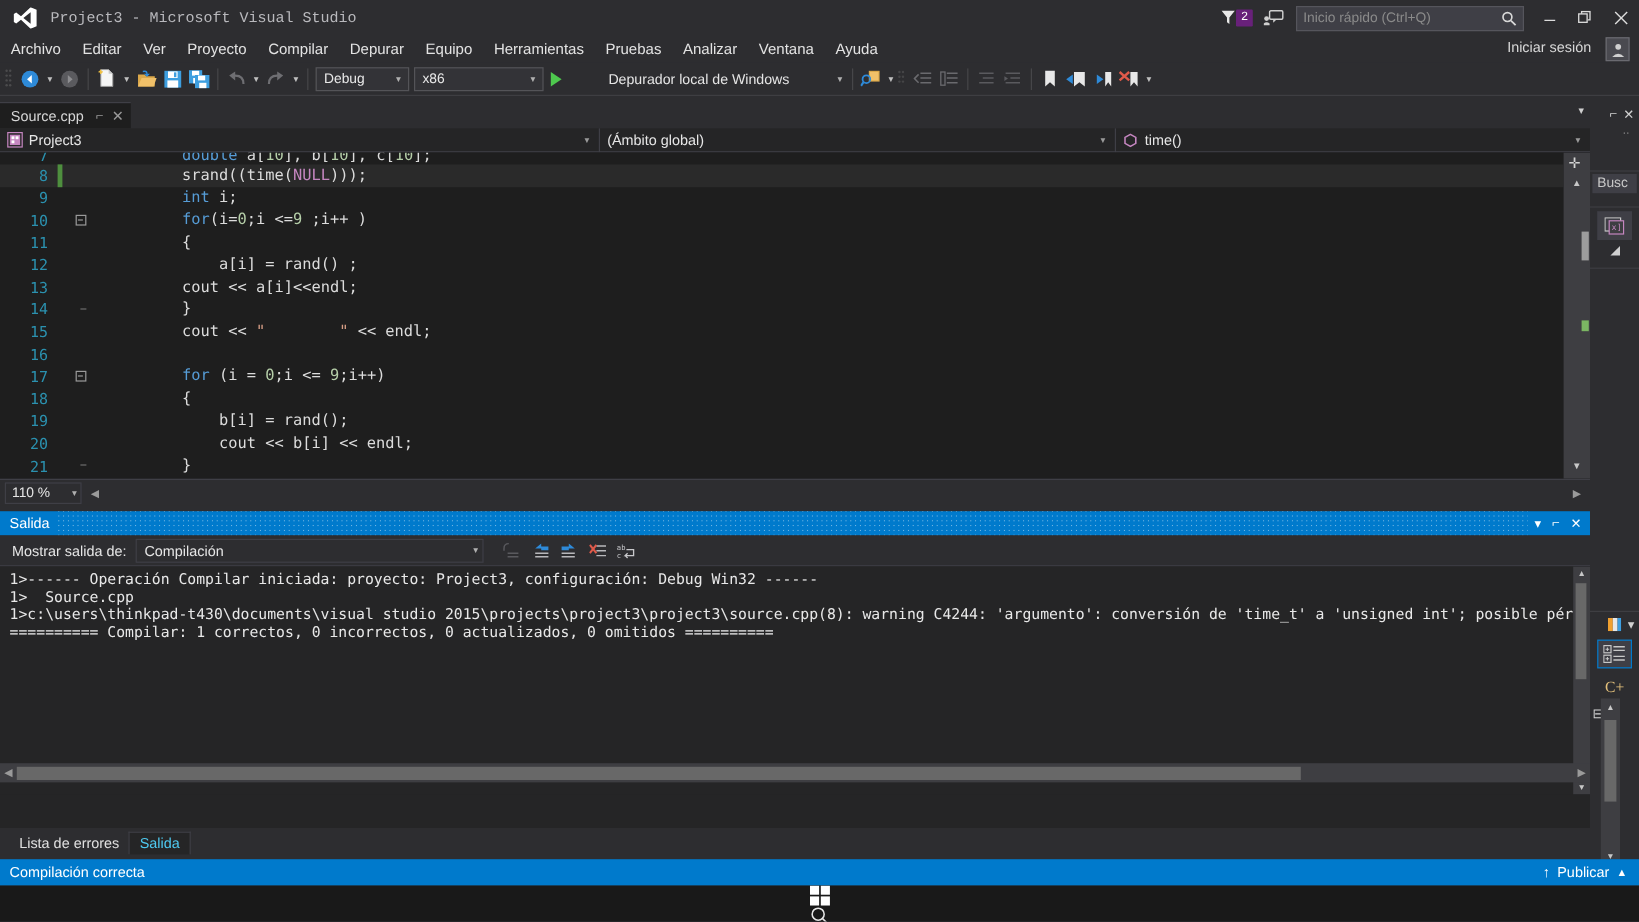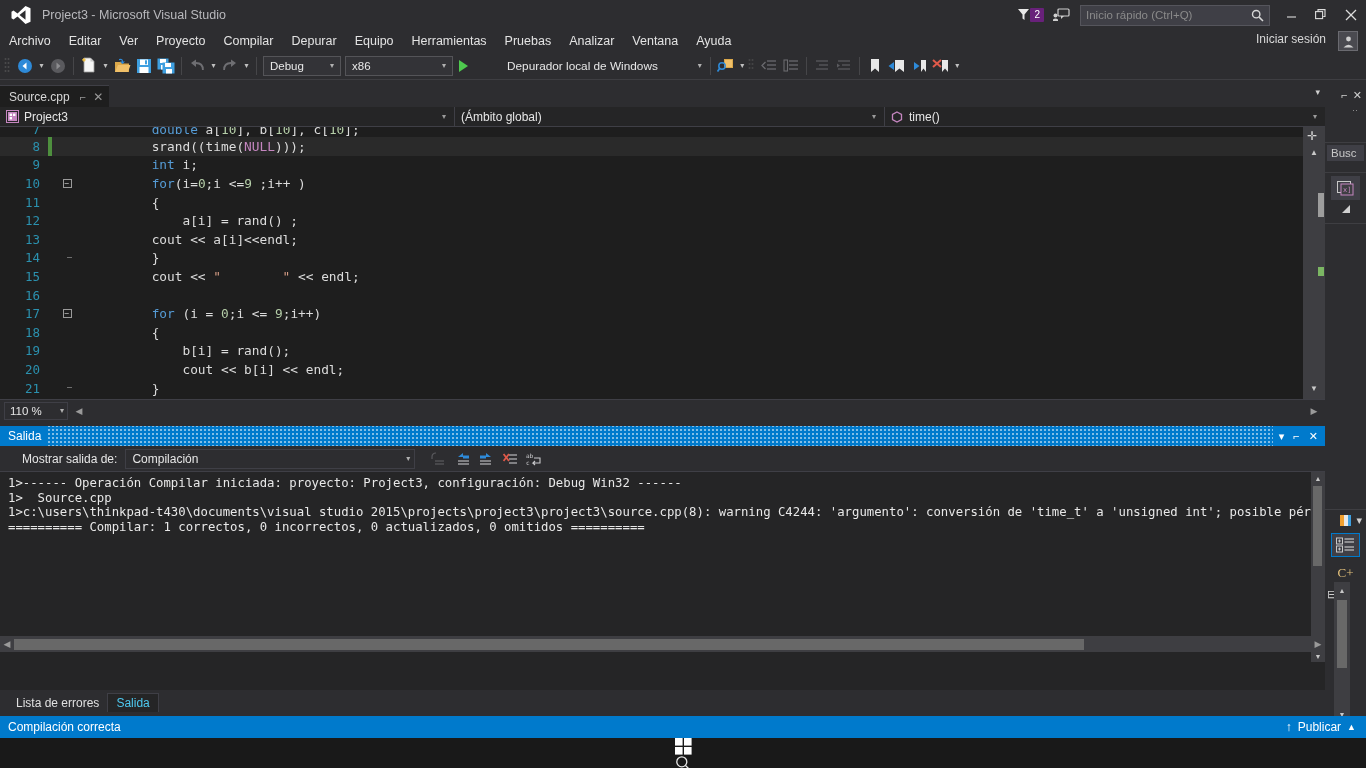--- a/index.html
+++ b/index.html
@@ -12,21 +12,21 @@
     -webkit-font-smoothing:antialiased;
   }
   .app { position:relative; width:1366px; height:768px; }
 
   
   .titlebar {
     position:absolute; left:0; top:0; width:1366px; height:30px;
     background:#2d2d30; display:flex; align-items:center;
   }
   .vs-logo { margin-left:8px; width:26px; height:22px; display:flex; align-items:center; justify-content:center; }
-  .title-text { margin-left:8px; font-size:12.5px; color:#b9b9bd; }
+  .title-text { margin-left:8px; font-size:12.5px; color:#b9b9bd;font-family:Liberation Mono, monospace; }
   .tb-right { position:absolute; right:0; top:0; height:30px; display:flex; align-items:center; }
   .notif { position:relative; display:flex; align-items:center; margin-right:4px; }
   .notif-badge {
     background:#68217a; color:#fff; font-size:10px; line-height:13px;
     padding:0 4px; border-radius:1px; margin-left:-2px; height:14px;
   }
   .feedback-ico { width:26px; height:22px; display:flex; align-items:center; justify-content:center; margin-right:6px;}
   .quick-launch {
     width:190px; height:21px; background:#3f3f46; border:1px solid #55555c;
     display:flex; align-items:center; padding:0 5px; color:#999;
@@ -88,21 +88,21 @@
   .navbar {
     position:absolute; left:0; top:107px; width:1325px; height:20px;
     background:#252526; display:flex; align-items:center;
     border-bottom:1px solid #3f3f46;
   }
   .nav-combo {
     height:20px; display:flex; align-items:center; padding:0 4px 0 6px;
     font-size:12px; color:#e6e6e6; border-right:1px solid #3f3f46;
   }
   .nav-combo .nc-arrow { margin-left:auto; color:#9a9a9a; font-size:8px; padding-left:8px; padding-right:4px; }
-  .nav-proj { width:455px; }
+  .nav-proj { width:500px; }
   .nav-scope { width:430px; }
   .nav-fn { flex:1; border-right:none; }
   .ico-proj {
     width:13px;height:13px;border:1px solid #c586c0;margin-right:5px;
     display:flex;align-items:center;justify-content:center;
   }
 
   
   .editor {
     position:absolute; left:0; top:127px; width:1325px; height:272px;
@@ -166,21 +166,21 @@
     padding-left:8px; color:#fff; font-size:12px; position:relative;
   }
   .out-title .dots {
     flex:1; height:20px; margin:0 6px;
     background-image:radial-gradient(circle, rgba(255,255,255,.55) .7px, transparent .8px);
     background-size:4px 4px; background-position:0 6px;
   }
   .out-title-btns { display:flex; align-items:center; gap:9px; padding-right:7px; color:#fff; font-size:11px; }
   .out-toolbar {
     height:26px; background:#2d2d30; display:flex; align-items:center;
-    padding-left:22px; border-bottom:1px solid #3f3f46;
+    padding-left:10px; border-bottom:1px solid #3f3f46;
   }
   .out-lbl { font-size:12px; color:#e6e6e6; margin-right:8px; }
   .out-combo {
     width:290px; height:20px; background:#2d2d30; border:1px solid #3f3f46;
     display:flex; align-items:center; padding:0 4px 0 6px; font-size:12px; color:#e6e6e6;
   }
   .out-combo .ov { flex:1; }
   .out-combo .oa { color:#b0b0b0; font-size:8px; }
   .out-tools { display:flex; align-items:center; margin-left:12px; gap:2px; }
   .out-tool { width:22px;height:22px;display:flex;align-items:center;justify-content:center; }

